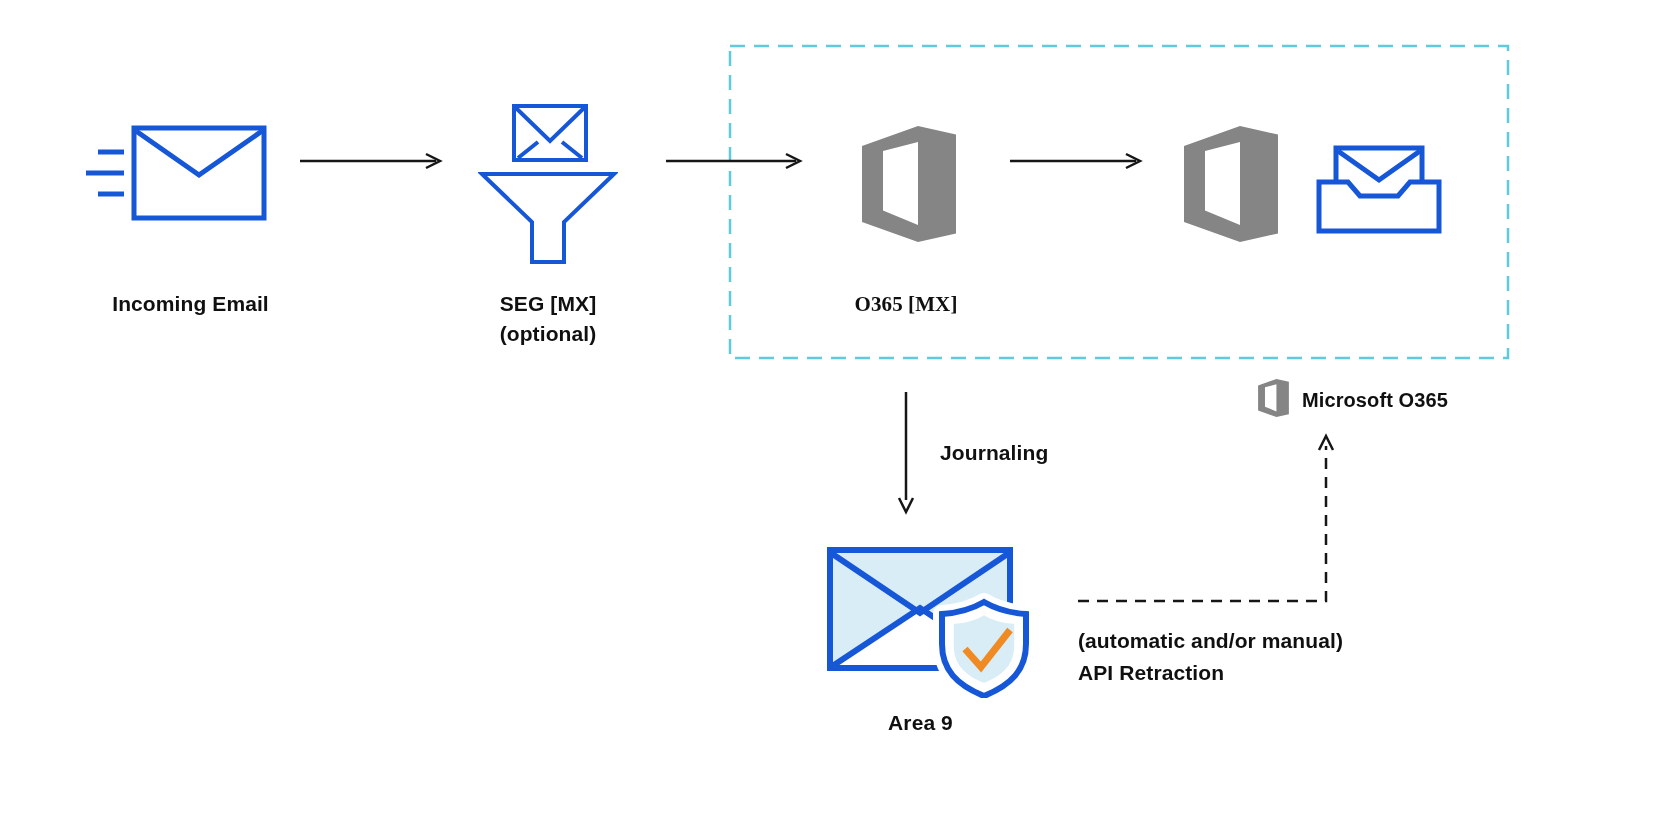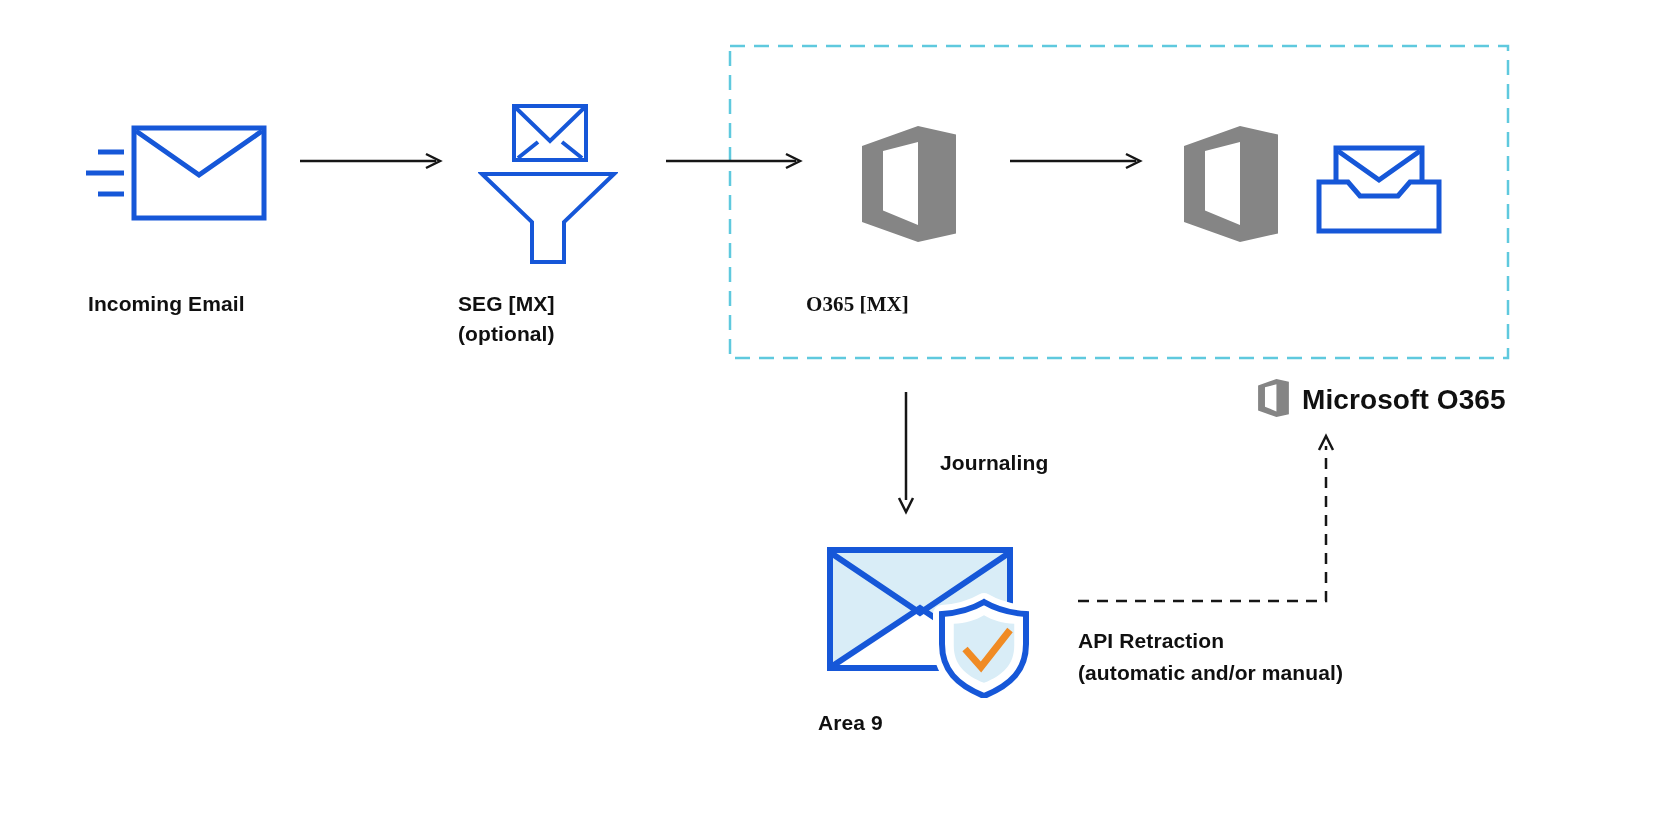--- a/index.html
+++ b/index.html
@@ -18,23 +18,23 @@
     background:var(--background);
     font-family:"Liberation Sans","DejaVu Sans",sans-serif;
     color:var(--text-color);
   }
   .abs{position:absolute;}
   .lbl{
     position:absolute;
     font-size:21px;font-weight:700;line-height:30px;
     color:var(--text-color);letter-spacing:0.1px;white-space:nowrap;
   }
-  .center{text-align:left;}
+  .center{text-align:center;}
   .lbl span{display:block;}
-  .legend-lbl{font-size:28px;line-height:24px;text-align:center;}
+  .legend-lbl{font-size:20px;line-height:24px;text-align:center;}
   
   .stroke-blue{stroke:var(--icon-blue);}
   .stroke-orange{stroke:var(--check-orange);}
   .stroke-arrow{stroke:var(--arrow-black);}
   .stroke-cyan{stroke:var(--box-cyan);}
   .stroke-white{stroke:#ffffff;}
   .fill-none{fill:none;}
   .fill-white{fill:#ffffff;}
   .fill-light{fill:var(--envelope-fill);}
   .fill-gray{fill:var(--office-gray);stroke:none;}
@@ -138,24 +138,24 @@
   <div class="lbl center" style="left:88px;top:289px;width:205px;">Incoming Email</div>
 
   <div class="lbl center" style="left:458px;top:289px;width:180px;">
     <span>SEG [MX]</span>
     <span>(optional)</span>
   </div>
 
   <div class="lbl center" style="left:806px;top:289px;width:200px;font-family:Liberation Serif, serif;">O365 [MX]</div>
 
 
-  <div class="lbl" style="left:940px;top:448px;">Journaling</div>
+  <div class="lbl" style="left:940px;top:438px;">Journaling</div>
 
   <div class="lbl" style="left:1078px;top:625px;line-height:32px;">
+    <span>(automatic and/or manual)</span>
     <span>API Retraction</span>
-    <span>(automatic and/or manual)</span>
   </div>
 
   <div class="lbl center" style="left:818px;top:708px;width:205px;line-height:29px;">
     <span>Area 9</span>
   </div>
 
 </div>
 
 </body></html>

